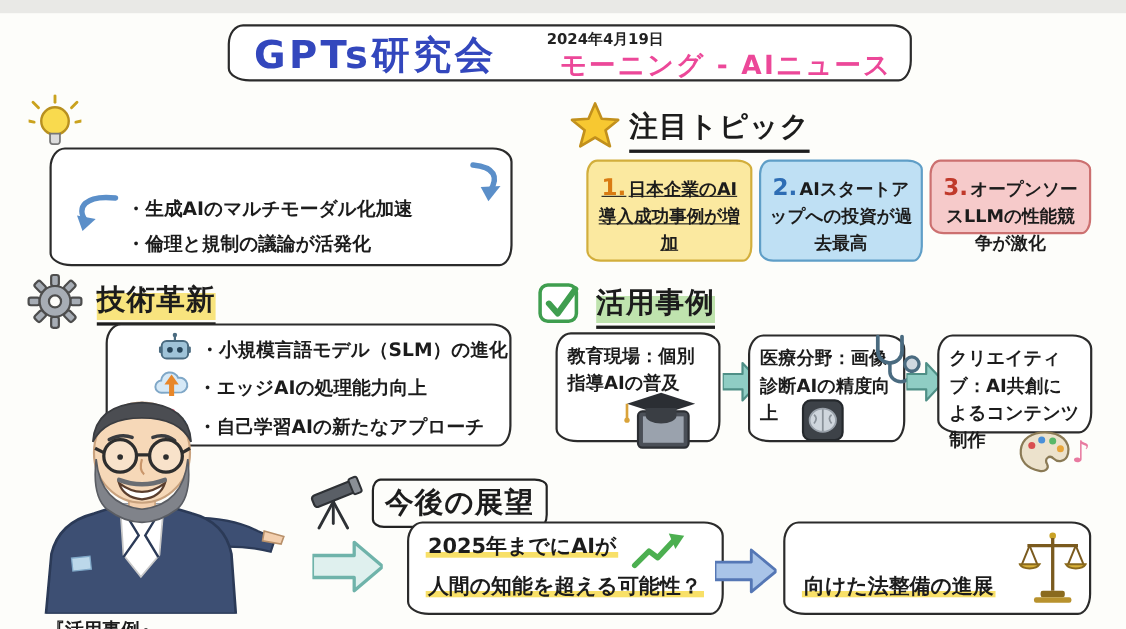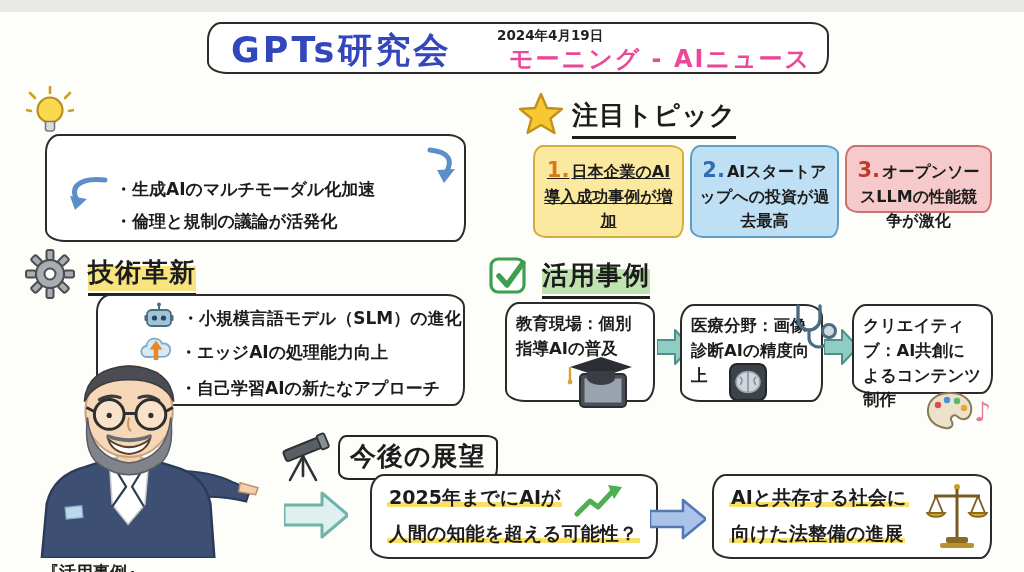--- a/index.html
+++ b/index.html
@@ -253,21 +253,20 @@
     </div>
   </div>
 
   <div class="abs" style="left:650px;top:484px">
     <svg width="56" height="46" viewBox="0 0 56 46">
       <polygon points="0,15 33,15 33,4 56,23 33,42 33,31 0,31" fill="#a9c4e8" stroke="#5577b5" stroke-width="2.6" stroke-linejoin="round"></polygon>
     </svg>
   </div>
 
   <div class="abs sketch" style="left:712px;top:462px;width:280px;height:85px">
-    <div class="abs" style="left:15px;top:12px"><span class="fline ul-y">AIと共存する社会に</span></div>
     <div class="abs" style="left:15px;top:48px"><span class="fline ul-y">向けた法整備の進展</span></div>
     <div class="abs" style="left:212px;top:5px">
       <svg width="62" height="74" viewBox="0 0 62 74">
         <circle cx="31" cy="6" r="3" fill="#c9a227"></circle>
         <line x1="31" y1="8" x2="31" y2="56" stroke="#7a5a1e" stroke-width="3"></line>
         <line x1="8" y1="15" x2="54" y2="15" stroke="#7a5a1e" stroke-width="3"></line>
         <line x1="10" y1="15" x2="3" y2="32" stroke="#7a5a1e" stroke-width="1.8"></line>
         <line x1="10" y1="15" x2="17" y2="32" stroke="#7a5a1e" stroke-width="1.8"></line>
         <path d="M1 32 a9.5 5.5 0 0 0 18 0 Z" fill="#d9b23a" stroke="#8a6a1e" stroke-width="1.8"></path>
         <line x1="52" y1="15" x2="45" y2="32" stroke="#7a5a1e" stroke-width="1.8"></line>

